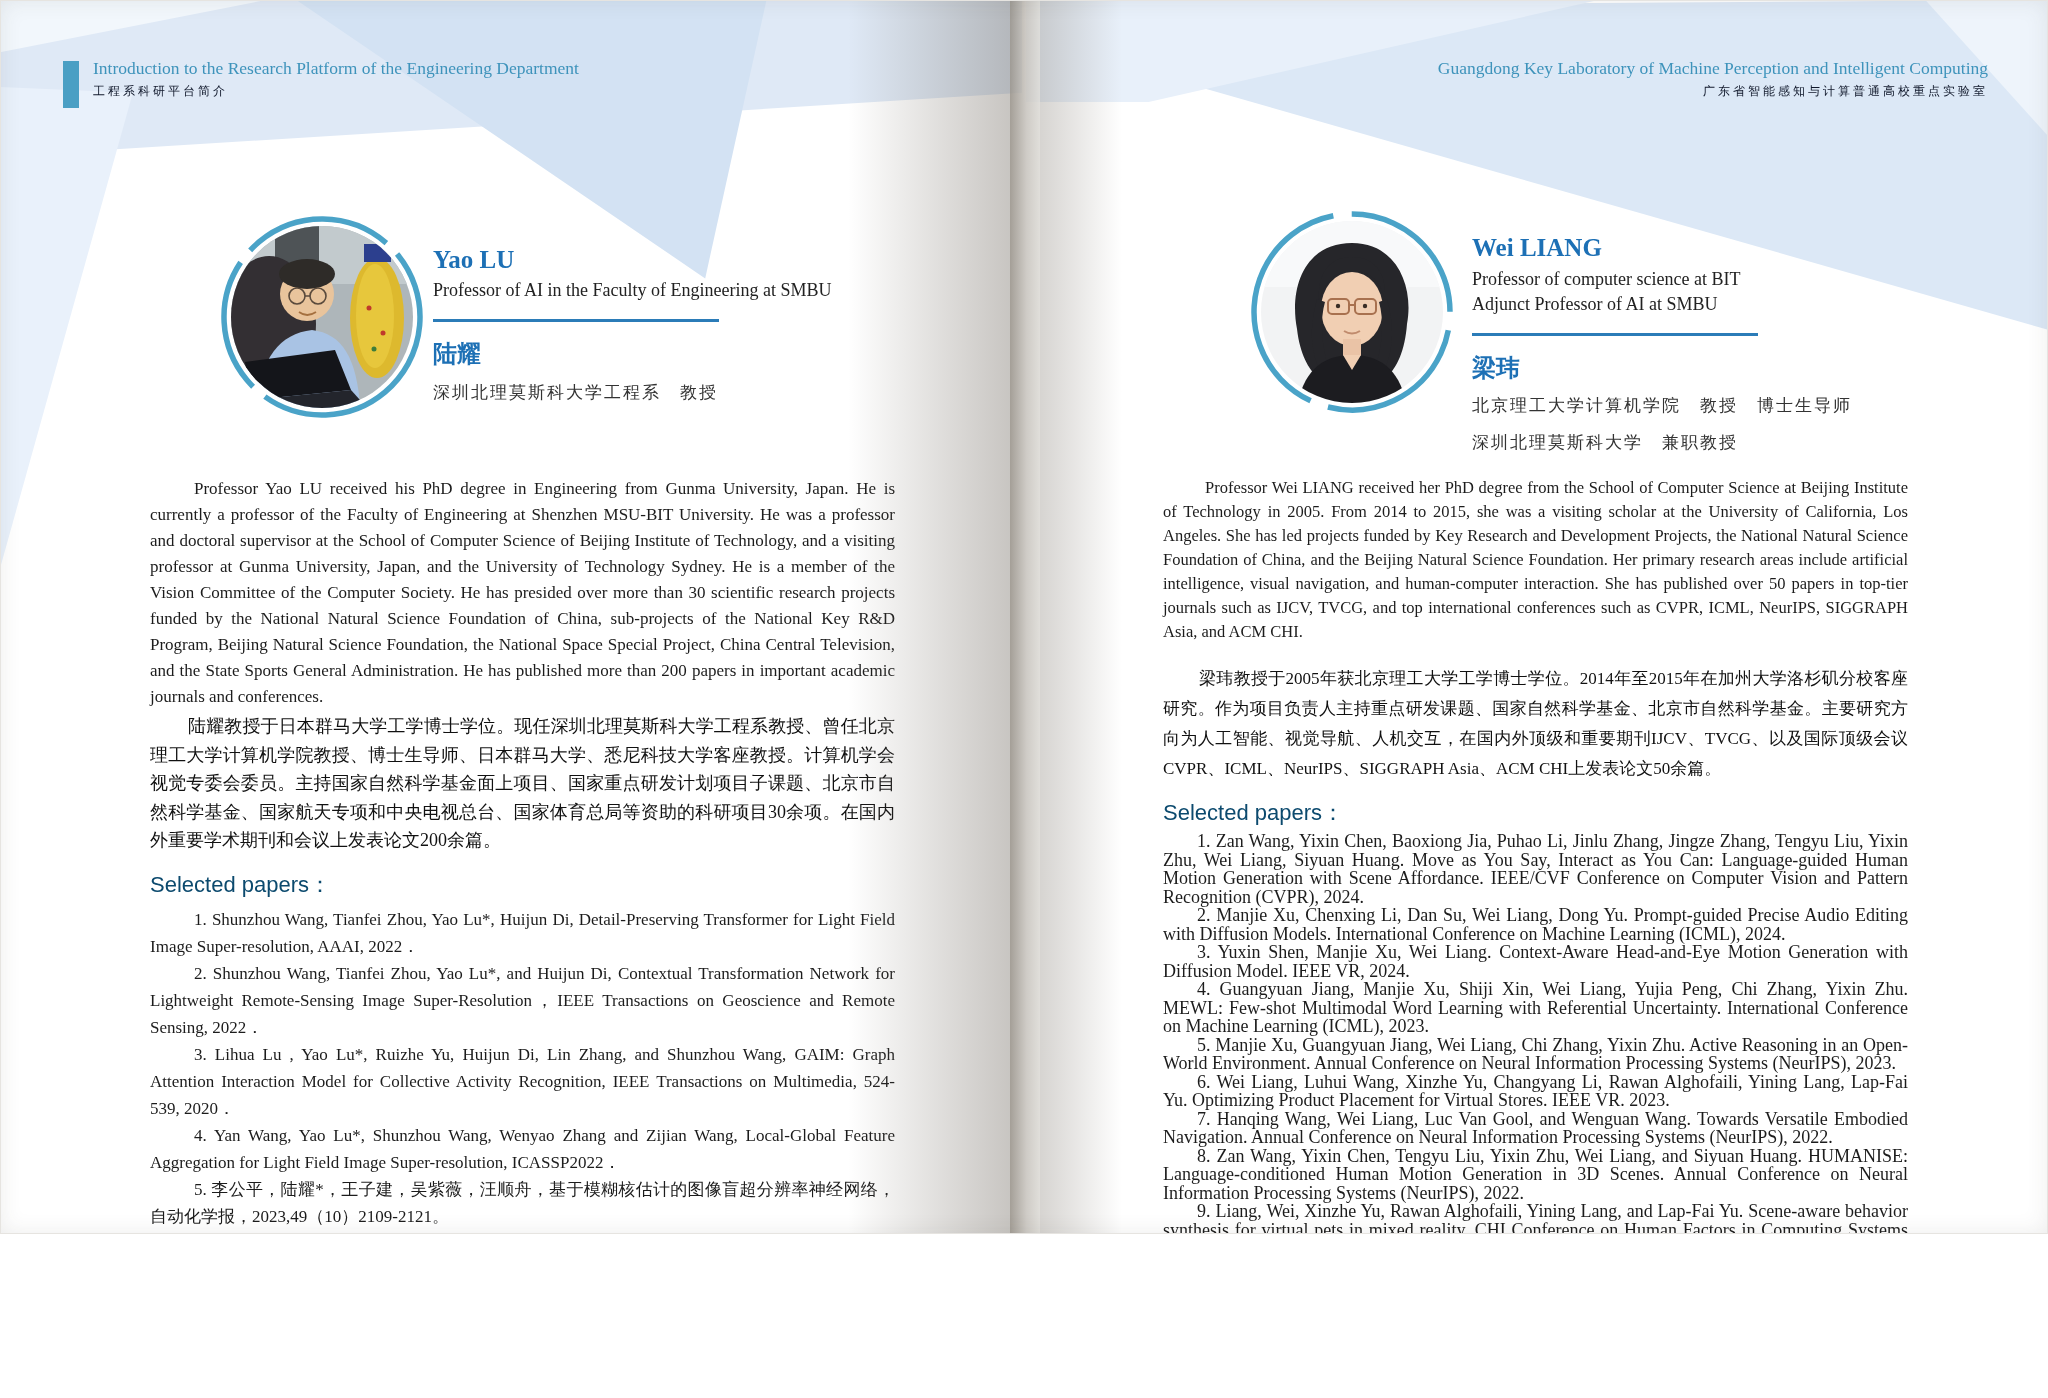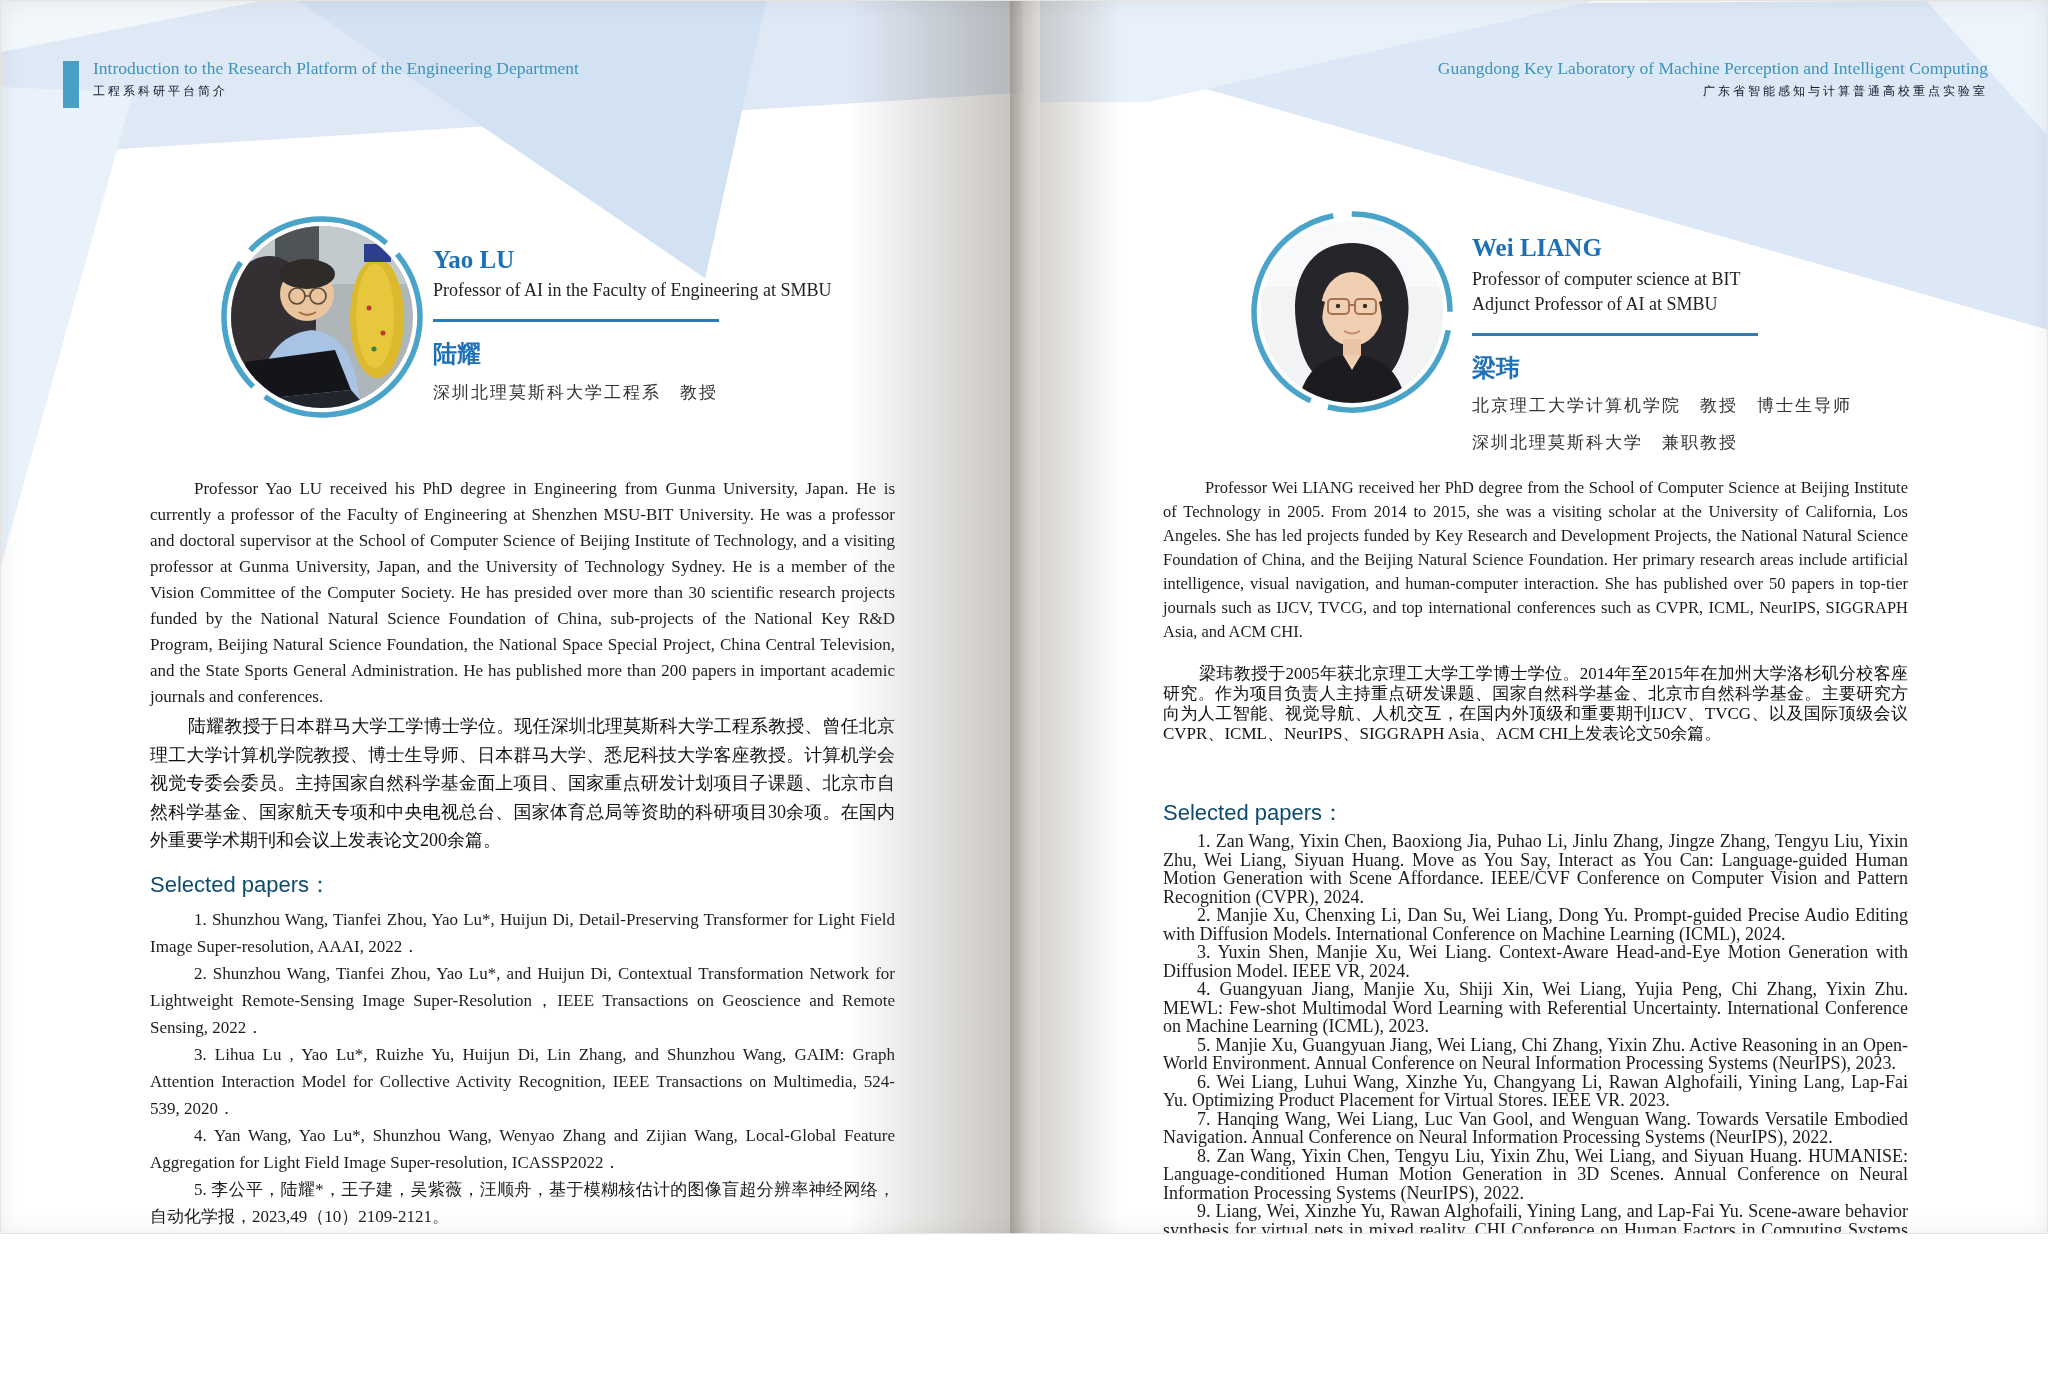--- a/index.html
+++ b/index.html
@@ -68,21 +68,21 @@
   .bio-zh-l { left:150px; top:712px; font-size:18px; line-height:28.5px;
               text-align:justify; text-indent:38px; color:#111; }
   .papers-head { font-family:"Liberation Sans", sans-serif; font-weight:normal;
               color:#0c4a6e; font-size:22px; }
   .ph-l { left:150px; top:870px; }
   .papers-l { left:150px; top:906px; }
   .papers-l p { margin:0; font-size:17px; line-height:27px; text-align:justify; text-indent:44px; }
 
   .bio-en-r { left:1163px; top:476px; font-size:16.5px; line-height:24px;
               text-align:justify; text-indent:42px; }
-  .bio-zh-r { left:1163px; top:664px; font-size:17px; line-height:20px;
+  .bio-zh-r { left:1163px; top:664px; font-size:17px; line-height:30px;
               text-align:justify; text-indent:36px; color:#111; }
   .ph-r { left:1163px; top:798px; }
   .papers-r { left:1163px; top:832px; }
   .papers-r p { margin:0; font-size:18px; line-height:18.5px; text-align:justify; text-indent:34px; }
 
   .page-number { left:1880px; top:1304px; color:#3d87b8; font-weight:bold;
                  font-size:19px; font-family:"Liberation Serif", serif; }
 </style>
 </head>
 <body>

